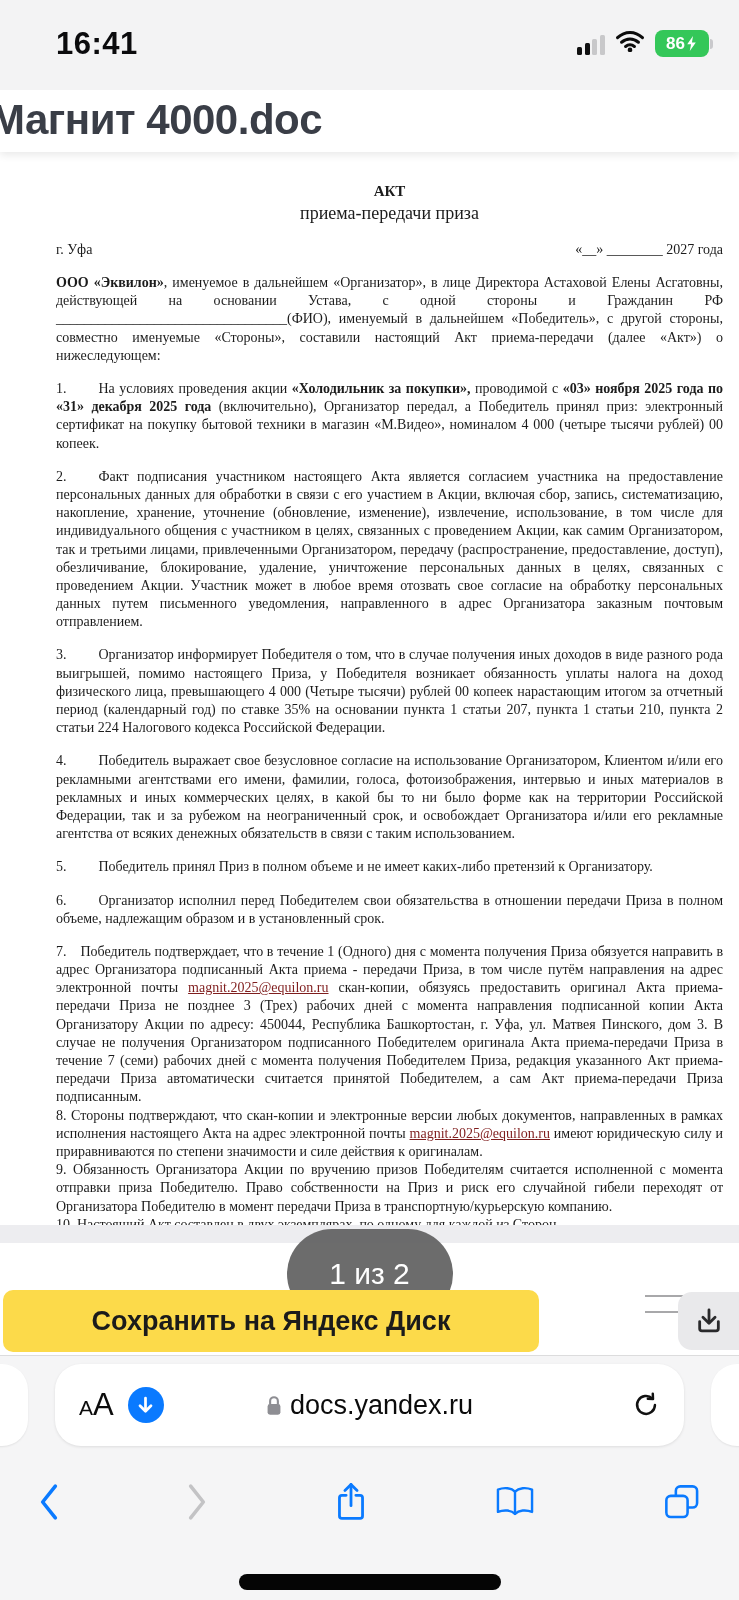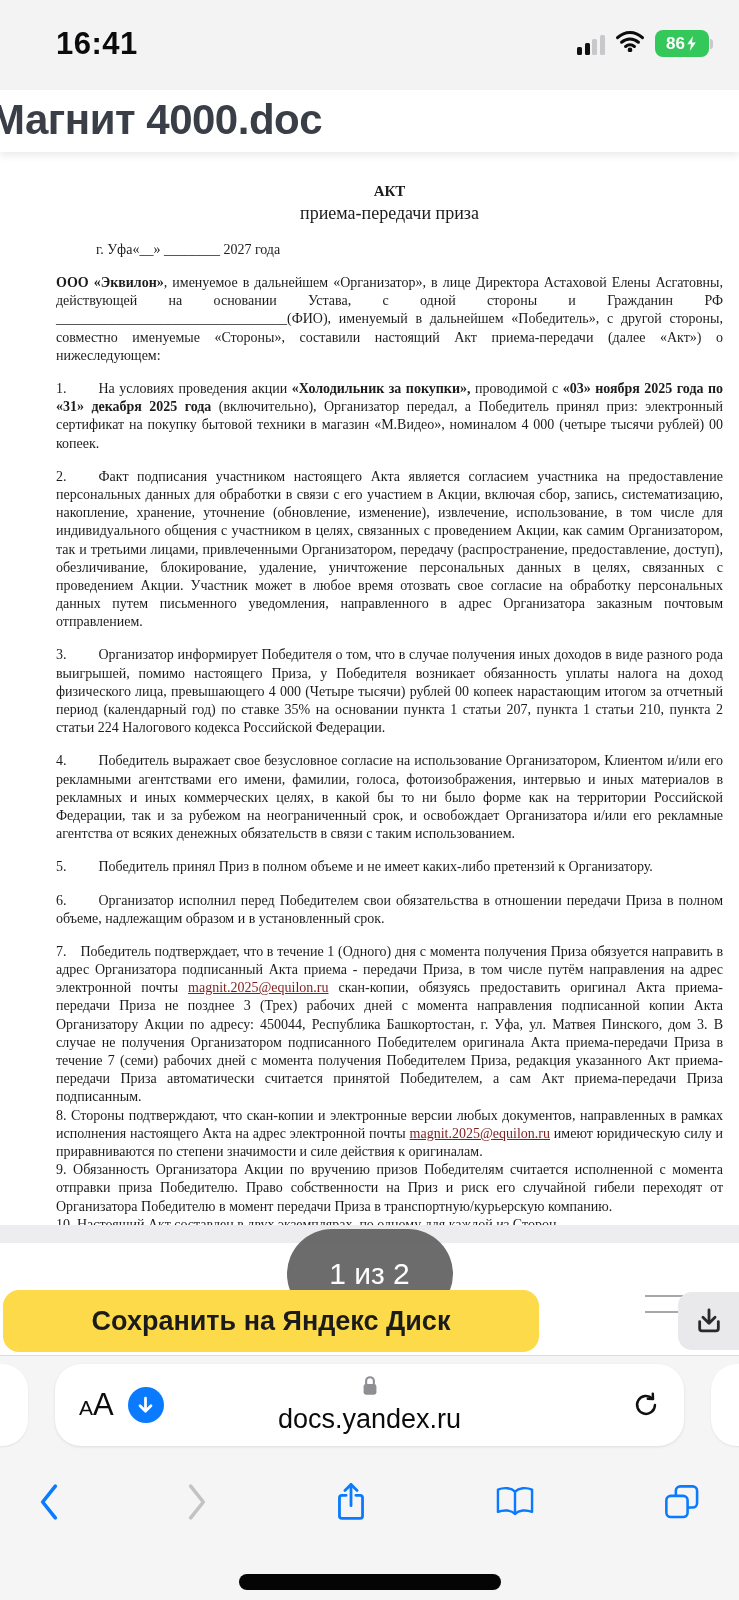--- a/index.html
+++ b/index.html
@@ -24,21 +24,21 @@
   .titleband { position:absolute; top:90px; left:0; width:739px; height:62px; background:#fff; z-index:25;
     box-shadow:0 3px 8px rgba(0,0,0,0.09); }
   .filetitle { position:absolute; left:-10px; top:6px; font-size:42px; font-weight:700; color:#3a3e47; letter-spacing:-0.5px; white-space:nowrap; }
 
   
   .docarea { position:absolute; top:152px; left:0; width:739px; height:1203px; background:#fff; overflow:hidden; z-index:1; }
   .paper { padding:30px 16px 0 56px; font-family:"Liberation Serif","DejaVu Serif",serif; font-size:14px;
     line-height:1.3; color:#1c1c1c; }
   .doc-h1 { text-align:center; font-weight:700; font-size:15px; }
   .doc-h2 { text-align:center; font-size:18px; }
-  .placedate { display:flex; margin-top:16px;margin-left:40px; }
+  .placedate { display:flex; justify-content:space-between; margin-top:16px; }
   .para { text-align:justify; margin-top:15px; }
   .para.tight { margin-top:0; }
   .b { font-weight:700; }
   .doclink { color:#7f1d1d; text-decoration:underline; cursor:pointer; }
   .numtab { padding-right:32px; }
   .numtab-sm { padding-right:14px; }
 
   
   .ptable { display:flex; border:2px solid #4a4a4a; margin-top:14px; width:100%; }
   .pcell { padding:6px 10px 8px 10px; min-height:246px; display:flex; flex-direction:column; }
@@ -48,40 +48,40 @@
   .pline.just { white-space:normal; text-align:justify; }
   .wline { overflow:hidden; white-space:nowrap; line-height:1.45; }
 
   
   .pagegap { position:absolute; top:1225px; left:0; width:739px; height:18px; background:#ededf0; z-index:2; }
   .whiteband { position:absolute; top:1243px; left:0; width:739px; height:112px; background:#fff; z-index:2; }
   .pill { position:absolute; top:1229px; left:50%; transform:translateX(-50%); width:166px; height:90px;
     background:rgba(100,100,100,0.95); border-radius:45px; display:flex; align-items:center; justify-content:center; z-index:10; }
   .pill span { color:#fff; font-size:30px; }
 
-  .savebtn { position:absolute; top:1290px; left:3px; width:536px; height:62px; background:#fcda4a; border-radius:16px;
+  .savebtn { position:absolute; top:1290px; left:3px; width:536px; height:62px; background:#fcda4a; border-radius:10px;
     display:flex; align-items:center; justify-content:center; z-index:11; border:none; cursor:pointer; }
   .savebtn span { font-size:27px; font-weight:700; color:#1b1b1b; font-family:"Liberation Sans",sans-serif; }
   .mini-lines { position:absolute; z-index:11; left:645px; width:38px; height:2px; background:#a8a8aa; }
   .ml1 { top:1295px; } .ml2 { top:1311px; }
   .dlbox { position:absolute; top:1292px; left:678px; width:61px; height:58px; background:#e9e9eb;
     border-radius:14px 0 0 14px; display:flex; align-items:center; justify-content:center; z-index:12; cursor:pointer; }
 
   
   .bottomchrome { position:absolute; top:1355px; left:0; width:739px; height:245px; background:#f5f5f6;
     border-top:1px solid rgba(0,0,0,0.10); z-index:20; }
   .stub { position:absolute; top:8px; height:82px; background:#fff; border-radius:26px; box-shadow:0 1px 2px rgba(0,0,0,0.08); }
   .stub.l { left:-26px; width:54px; } .stub.r { left:711px; width:54px; }
   .addressbar { position:absolute; top:8px; left:55px; width:629px; height:82px; background:#fff; border-radius:26px;
     box-shadow:0 1px 3px rgba(0,0,0,0.10); display:flex; align-items:center; padding:0 24px; }
   .reader { display:flex; align-items:baseline; cursor:pointer; color:#0c0c0c; }
   .reader .sm { font-size:21px; } .reader .lg { font-size:31px; }
   .dl-circle { width:36px; height:36px; border-radius:50%; background:#0a7aff; display:flex; align-items:center;
     justify-content:center; margin-left:14px; cursor:pointer; }
-  .urlcenter { position:absolute; left:0; right:0; display:flex; align-items:center; justify-content:center; gap:8px; pointer-events:none;flex-direction:column; }
+  .urlcenter { position:absolute; left:0; right:0; display:flex; align-items:center; justify-content:center; gap:8px; pointer-events:none; }
   .urlcenter span { font-size:27px; color:#0b0b0b; pointer-events:auto; cursor:pointer; }
   .reload { margin-left:auto; cursor:pointer; display:flex; }
 
   .toolbar { position:absolute; top:100px; left:0; width:739px; height:92px; display:flex; align-items:center;
     justify-content:space-between; padding:0 38px; }
   .tbtn { display:flex; align-items:center; justify-content:center; cursor:pointer; }
   .homebar { position:absolute; top:218px; left:50%; transform:translateX(-50%); width:262px; height:16px;
     border-radius:9px; background:#050505; cursor:grab; }
 </style>
 </head>

